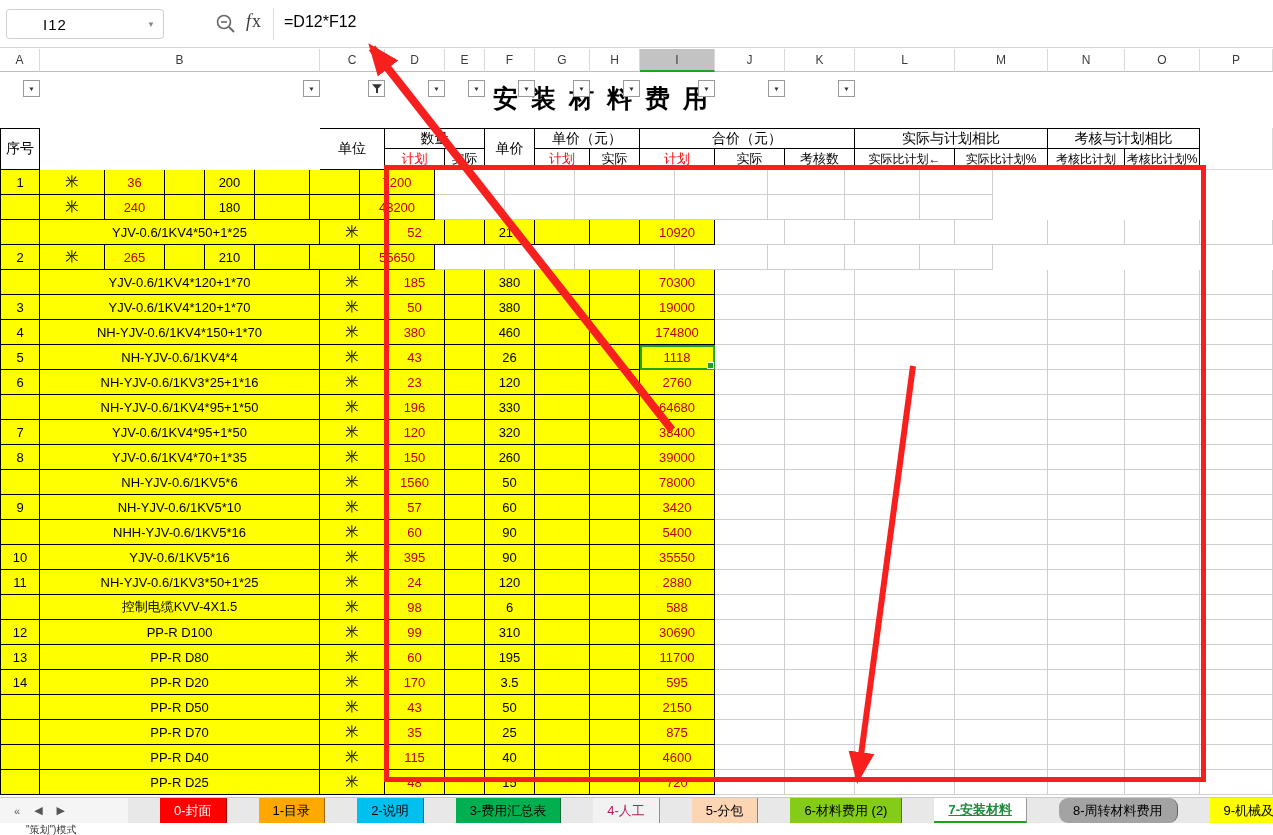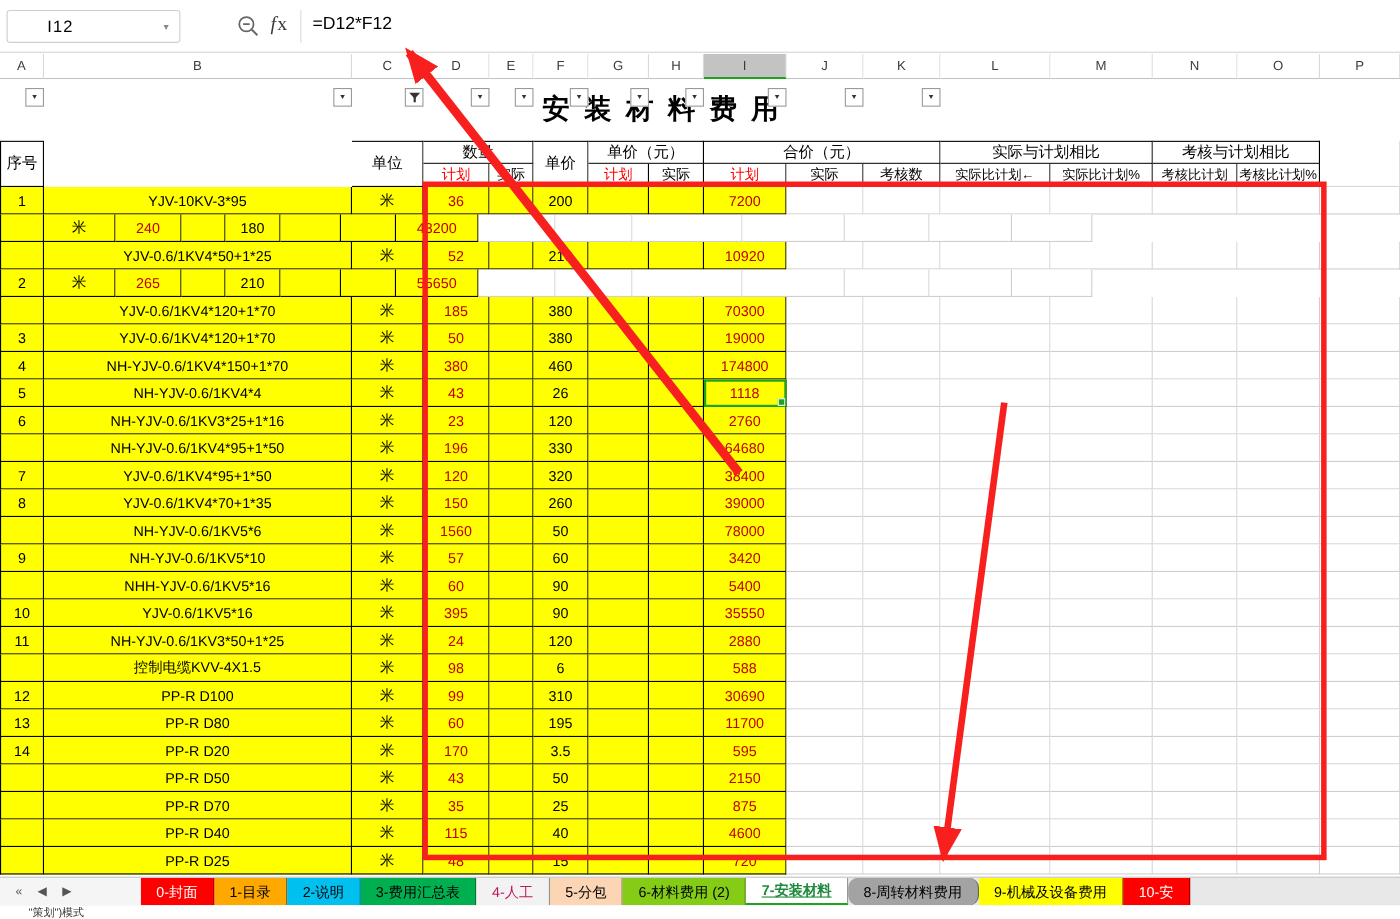--- a/index.html
+++ b/index.html
@@ -67,21 +67,21 @@
                               background:var(--selection-green); border:1px solid #fff; }
 
   
   .tabbar { position:absolute; left:0; top:797px; width:1273px; height:26px; background:#e8e8e8;
             border-top:1px solid #c9c9c9; display:flex; align-items:stretch; overflow:hidden; z-index:4; }
   .tabnav { display:flex; align-items:center; gap:14px; padding:0 14px; background:#f5f5f5; color:#555;
             font-size:11px; min-width:128px; }
   .tabnav span { cursor:default; }
   .tabs { display:flex; flex:1; overflow:hidden; }
   .tab { display:flex; align-items:center; justify-content:center; padding:4px 14px; font-size:13px;
-         border-right:1px solid rgba(0,0,0,.4); white-space:nowrap; }
+         border-right:1px solid rgba(0,0,0,.4); white-space:nowrap;margin-left:32px; }
   .tab.active { font-weight:bold; text-decoration:underline; border-bottom:2px solid var(--selection-green); }
 
   .statusrow { position:absolute; left:0; top:823px; width:1273px; height:12px; background:#fff;
                font-size:10px; color:#333; padding-left:26px; overflow:hidden; }
 
   
   .overlay { position:absolute; inset:0; width:1273px; height:835px; pointer-events:none; z-index:9; }
   .overlay .ann { stroke:var(--annotation-red); }
   .overlay .annfill { fill:var(--annotation-red); }
 </style>
@@ -161,21 +161,20 @@
     <div class="th big bt" style="grid-column:14/16;grid-row:1">考核与计划相比</div>
     <div class="th small" style="grid-column:14;grid-row:2">考核比计划</div>
     <div class="th small" style="grid-column:15;grid-row:2">考核比计划%</div>
     <div class="th lite" style="grid-column:16;grid-row:1/3"></div>
   </div>
 
   <div class="tbody">
 
   <div class="trow">
         <div class="td wA bl yellow">1</div>
-        <div class="td wB yellow">YJV-10KV-3*95</div>
         <div class="td wC yellow">米</div>
         <div class="td wD yellow redval">36</div>
         <div class="td wE yellow"></div>
         <div class="td wF yellow">200</div>
         <div class="td wG yellow"></div>
         <div class="td wH yellow"></div>
         <div class="td wI cI yellow redval">7200</div>
         <div class="td wJ lite"></div>
         <div class="td wK lite"></div>
         <div class="td wL lite"></div>

